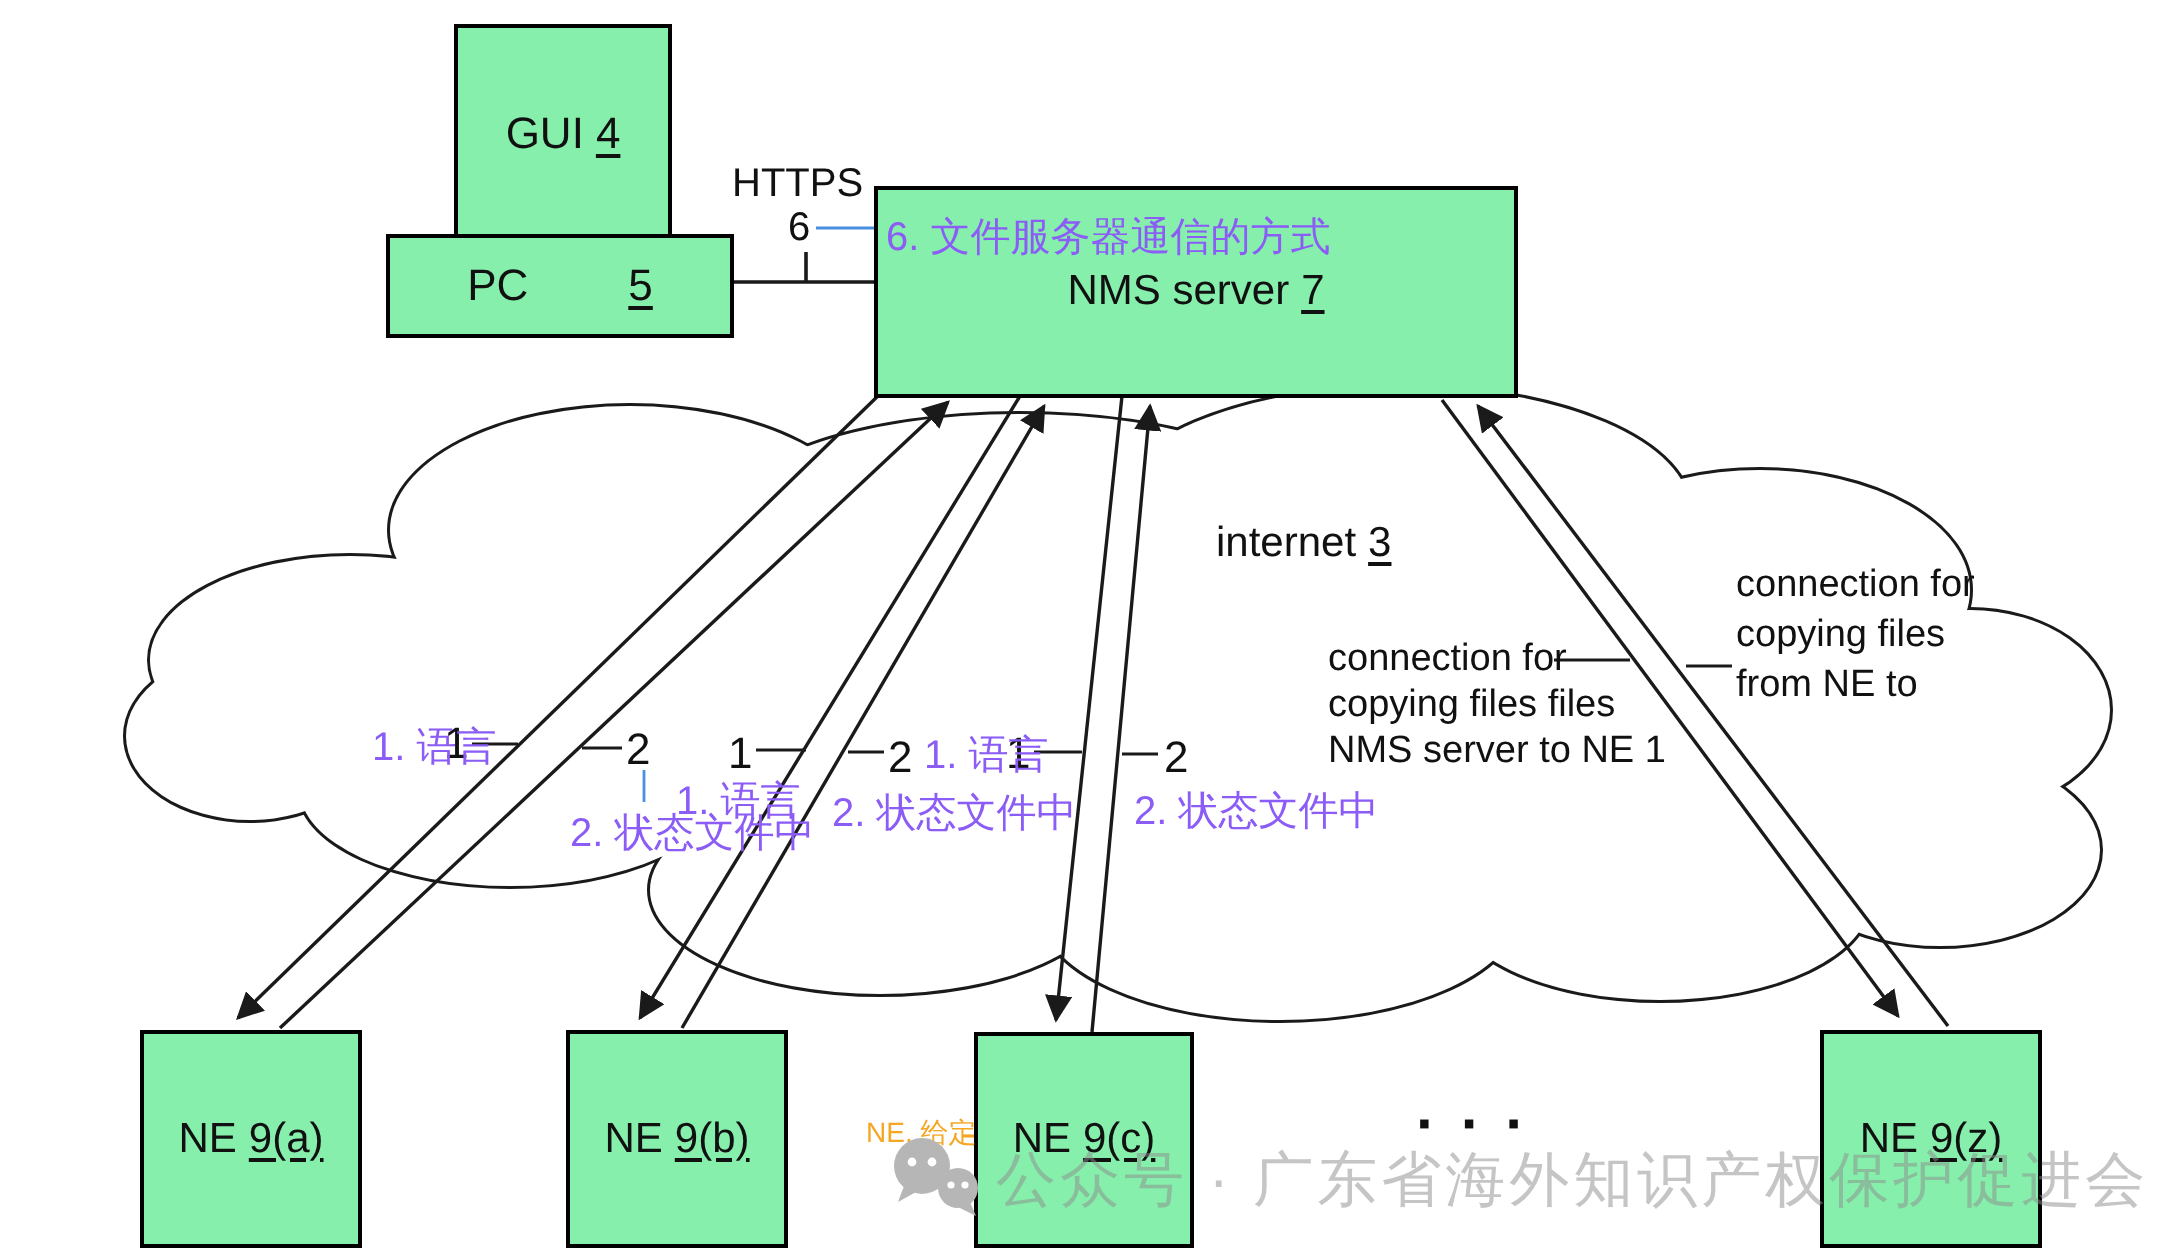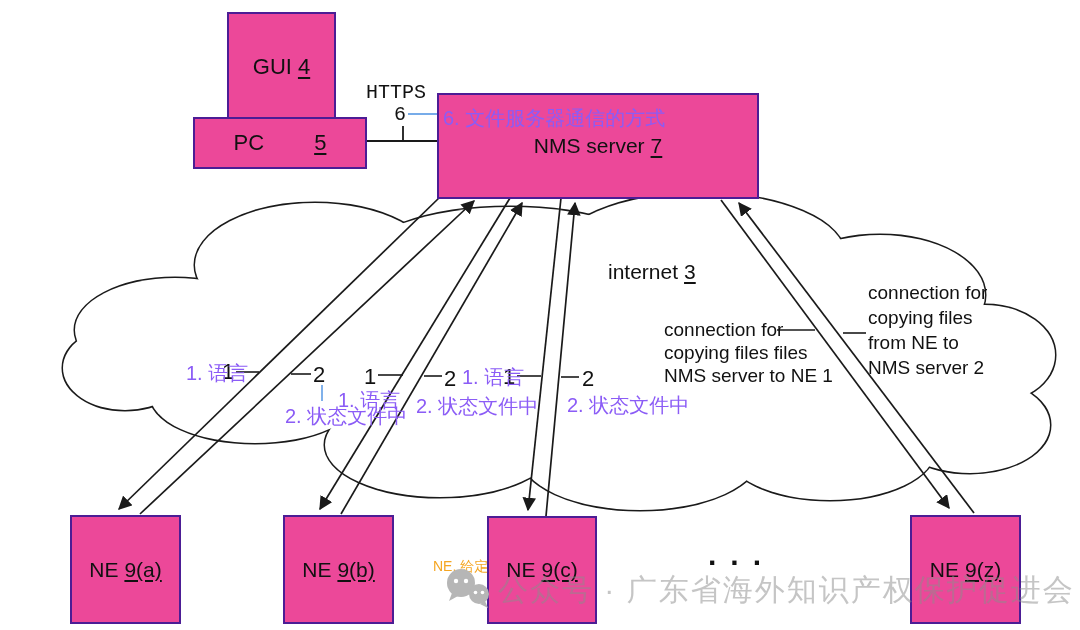--- a/index.html
+++ b/index.html
@@ -1,23 +1,23 @@
 <!DOCTYPE html>
 <html><head>
 <meta charset="utf-8">
 <style>
   html,body{margin:0;padding:0;background:#fff;}
   .stage{position:relative;width:1080px;height:630px;background:#ffffff;overflow:hidden;
          font-family:"Liberation Sans",sans-serif;color:#111;}
   .lines{position:absolute;left:0;top:0;z-index:0;}
-  .box{position:absolute;border:2px solid #4c1d95;background:#ec4899;display:flex;
+  .box{position:absolute;border:2px solid #000000;background:#86efac;display:flex;
        align-items:center;justify-content:center;font-size:21px;z-index:1;white-space:nowrap;}
   .ref{margin-left:6px;text-decoration:underline;text-underline-offset:3px;}
   .txt{position:absolute;z-index:1;white-space:nowrap;}
-  .b20{font-size:20px;font-family:Liberation Mono, monospace;}
+  .b20{font-size:20px;}
   .tick{position:absolute;z-index:1;font-size:22px;white-space:nowrap;}
   .blue{position:absolute;z-index:2;font-size:20px;color:#8b5cf6;white-space:nowrap;}
   .orange{position:absolute;z-index:3;font-size:14px;color:#f5a623;white-space:nowrap;}
   .connlabel{position:absolute;z-index:1;font-size:19px;line-height:23px;white-space:nowrap;}
   .connlabel.right{line-height:25px;}
   .ellipsis{position:absolute;z-index:3;font-size:30px;font-weight:bold;color:#111;
             letter-spacing:2px;white-space:nowrap;}
   .watermark{position:absolute;left:444px;top:566px;z-index:4;display:flex;align-items:center;
              pointer-events:none;}
   .watermark .wm-text{font-size:30px;letter-spacing:2px;color:rgba(140,140,140,0.5);
@@ -143,21 +143,20 @@
   <div class="connlabel" style="left:664px;top:318px;">
     <div>connection for</div>
     <div>copying files files</div>
     <div>NMS server to NE 1</div>
   </div>
 
   <div class="connlabel right" style="left:868px;top:280px;">
     <div>connection for</div>
     <div>copying files</div>
     <div>from NE to</div>
-    <div>NMS server 2</div>
   </div>
 
   <div class="tick" style="left:222px;top:359px;">1</div>
   <div class="tick" style="left:313px;top:362px;">2</div>
   <div class="tick" style="left:364px;top:364px;">1</div>
   <div class="tick" style="left:444px;top:366px;">2</div>
   <div class="tick" style="left:503px;top:364px;">1</div>
   <div class="tick" style="left:582px;top:366px;">2</div>
 
   <div class="blue" style="left:443px;top:105px;">6. 文件服务器通信的方式</div>

